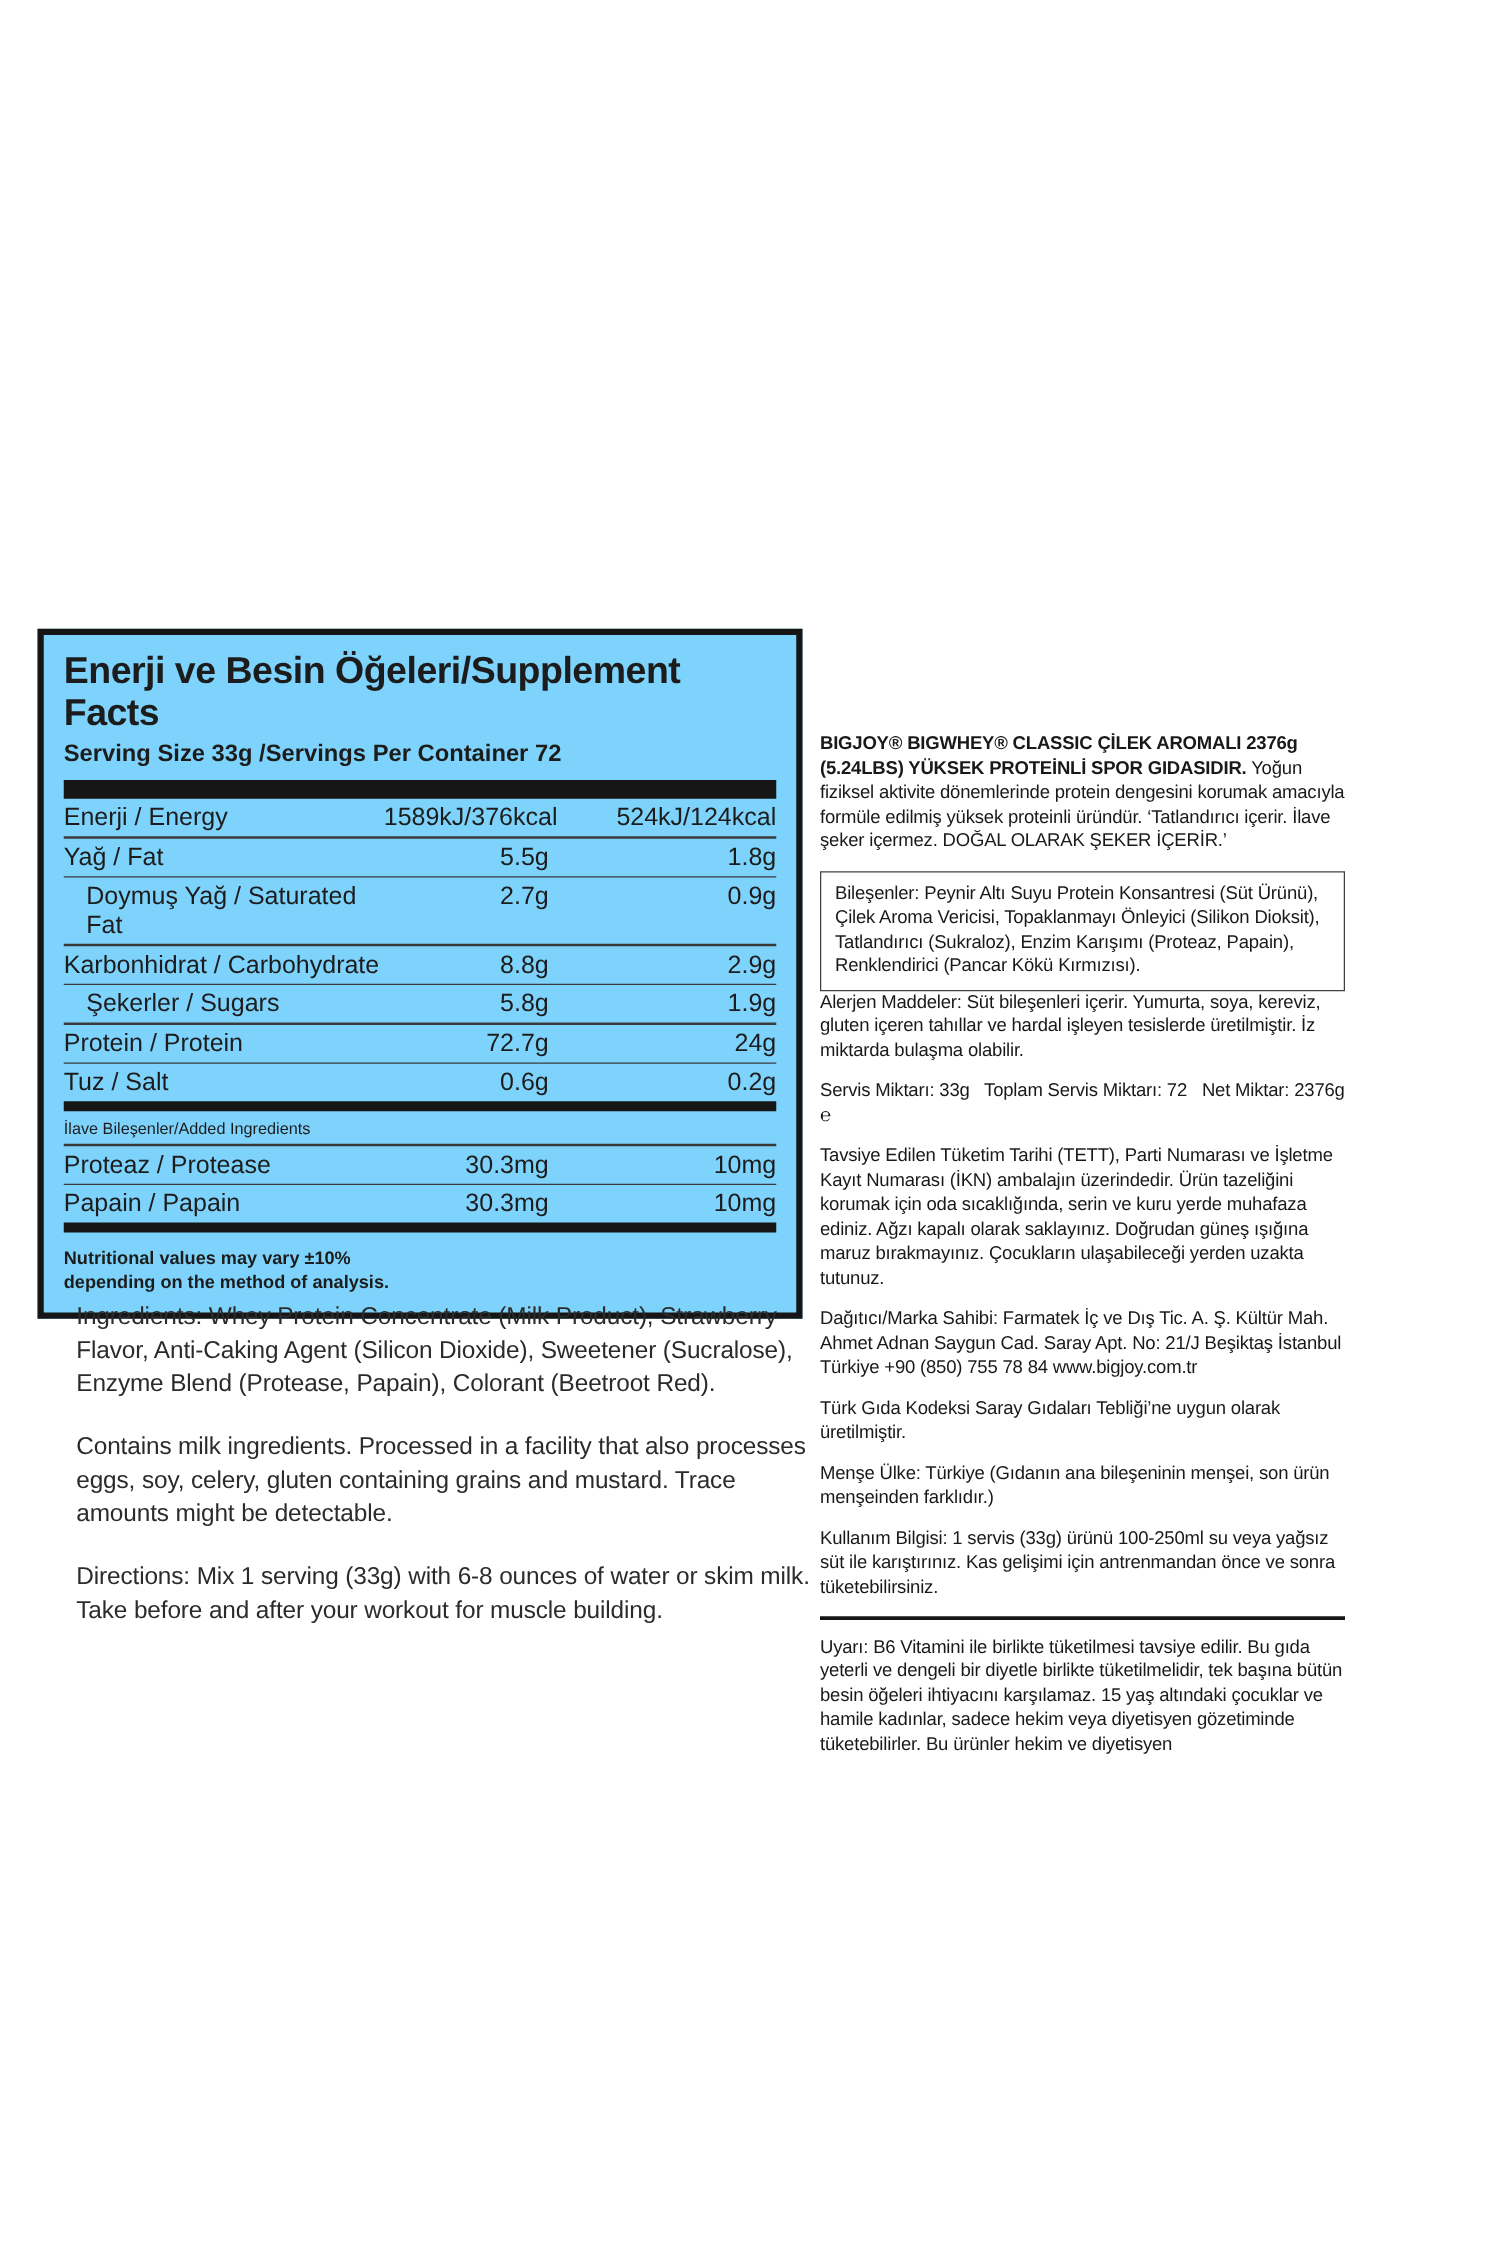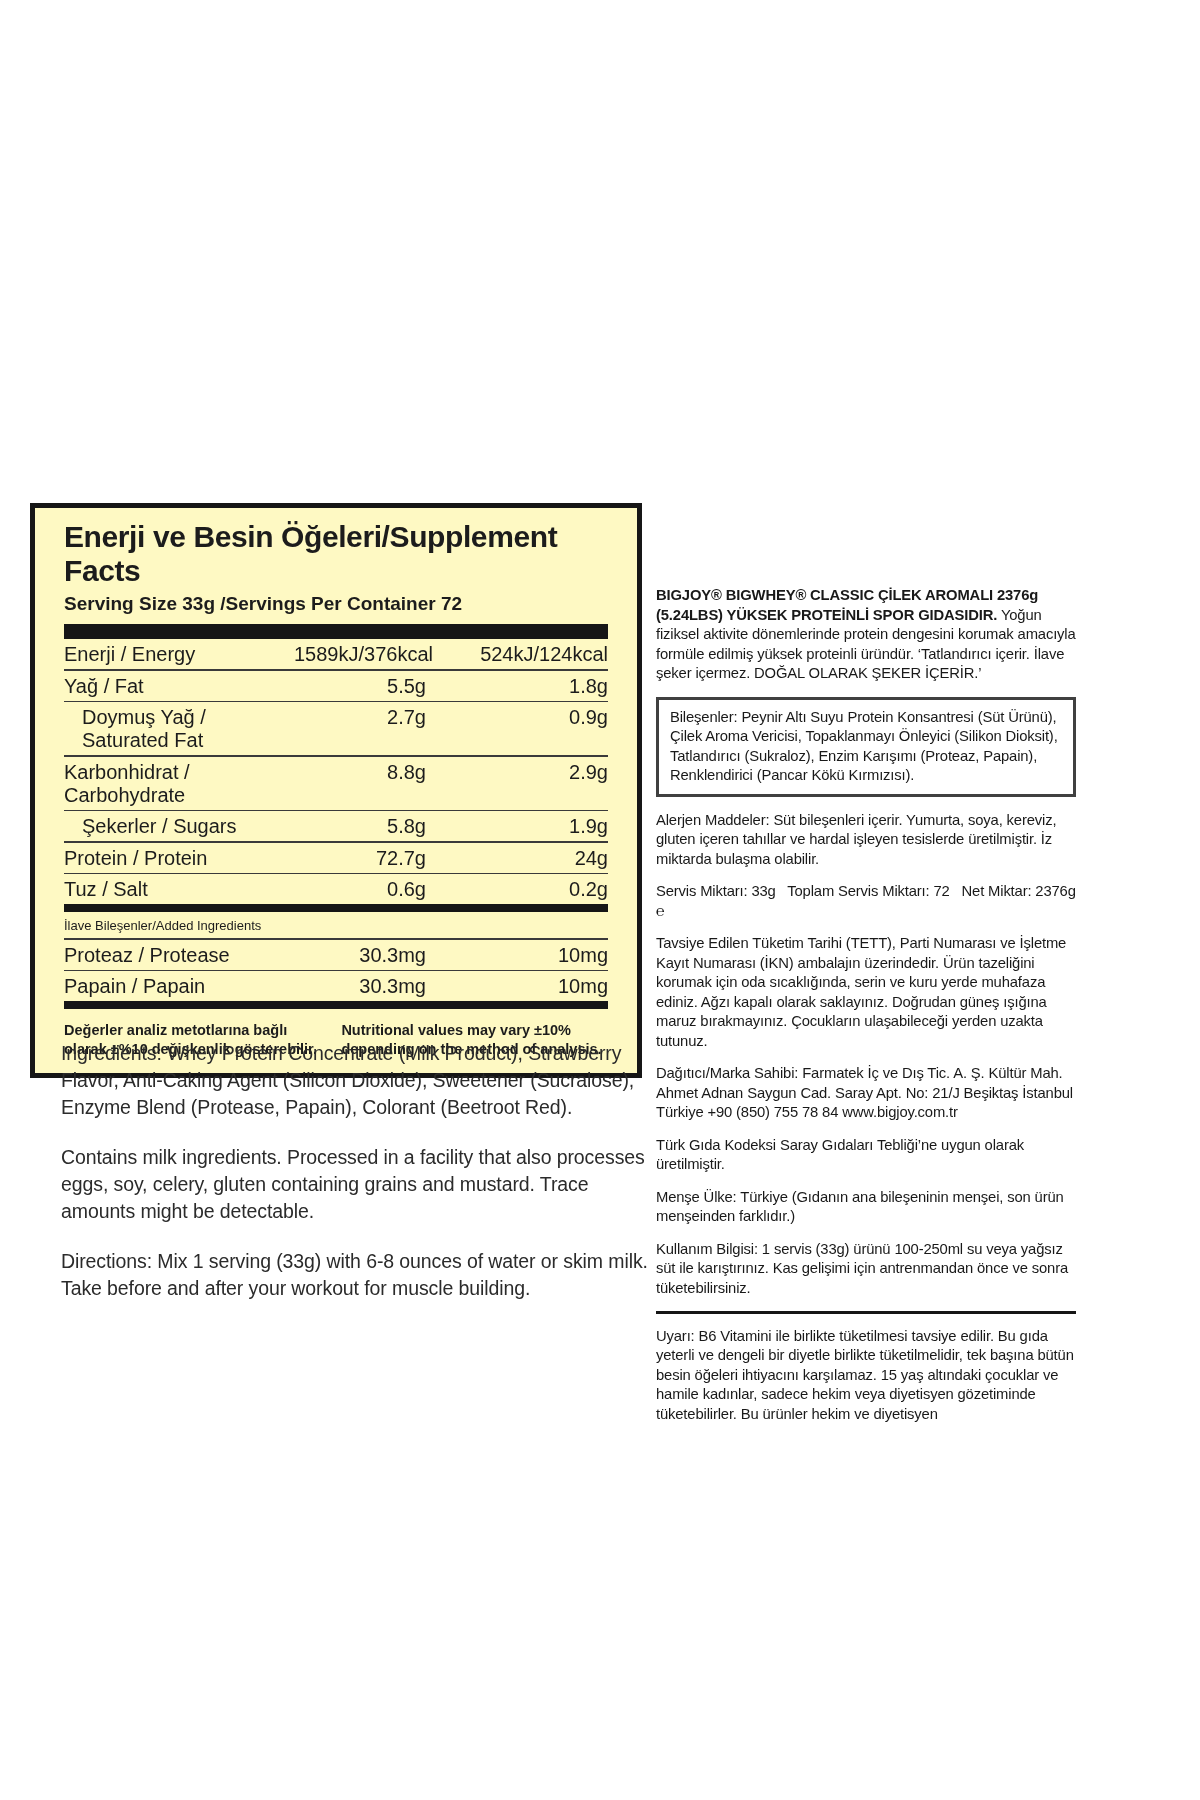--- a/index.html
+++ b/index.html
@@ -5,21 +5,21 @@
   * { margin:0; padding:0; box-sizing:border-box; }
   html,body { background:#ffffff; }
   body {
     width:1200px; height:1800px; position:relative;
     font-family:"Liberation Sans","DejaVu Sans",sans-serif;
     color:#1c1c1c;
   }
   
   .facts {
     position:absolute; left:30px; top:503px; width:612px;
-    border:5px solid #161616; background:#fef9c3; padding:8px 15px 12px;
+    border:5px solid #161616; background:#7dd3fc; padding:8px 2px 12px;
   }
   .facts-title { font-size:30px; font-weight:600; letter-spacing:-0.4px; padding:4px 14px 0; }
   .facts-serving { font-size:19px; font-weight:600; padding:5px 14px 9px; }
   .bar  { height:8px; background:#161616; margin:0 14px; }
   .bar.mid { height:7px; }
   .frow { display:grid; grid-template-columns:1fr 132px 182px; align-items:baseline;
           padding:4px 14px 3px; font-size:20px; }
   .frow .v { text-align:right; }
   .frow.header { font-size:19px; font-weight:600; padding:6px 14px 5px; }
   .lbl.indent { padding-left:18px; }
@@ -29,21 +29,21 @@
                padding:12px 14px 2px; font-size:14.5px; font-weight:600; line-height:19px; }
   
   .left-texts { position:absolute; left:31px; top:1040px; width:588px;
                 font-size:19.5px; line-height:27px; color:#2b2b2b; letter-spacing:-0.1px;margin-left:30px; }
   .left-texts p { margin-bottom:23px; }
   
   .right-col { position:absolute; left:656px; top:586px; width:420px;
                font-size:14.8px; line-height:19.5px; color:#191919; letter-spacing:-0.15px; }
   .right-col p { margin-bottom:13px; }
   .product-lead { font-weight:bold; }
-  .bilesenler-box { border:3px solid #404040; padding:8px 11px; margin-bottom:14px; }
+  .bilesenler-box { border:1px solid #404040; padding:8px 11px; }
   .bilesenler-box p { margin:0; }
   .divider { border:none; height:2.5px; background:#161616; margin:3px 0 13px; }
 </style>
 </head>
 <body>
 
 <div class="facts">
   <div class="facts-title">Enerji ve Besin Öğeleri/Supplement Facts</div>
   <div class="facts-serving">Serving Size 33g /Servings Per Container 72</div>
   <div class="bar"></div>
@@ -110,21 +110,20 @@
   <div class="rowline"></div>
 
   <div class="frow">
     <span class="lbl">Papain / Papain</span>
     <span class="v">30.3mg</span>
     <span class="v">10mg</span>
   </div>
   <div class="bar"></div>
 
   <div class="footnotes">
-    <div>Değerler analiz metotlarına bağlı olarak ±%10 değişkenlik gösterebilir.</div>
     <div>Nutritional values may vary ±10% depending on the method of analysis.</div>
   </div>
 </div>
 
 <div class="left-texts">
   <p>Ingredients: Whey Protein Concentrate (Milk Product), Strawberry Flavor, Anti-Caking Agent (Silicon Dioxide), Sweetener (Sucralose), Enzyme Blend (Protease, Papain), Colorant (Beetroot Red).</p>
   <p>Contains milk ingredients. Processed in a facility that also processes eggs, soy, celery, gluten containing grains and mustard. Trace amounts might be detectable.</p>
   <p>Directions: Mix 1 serving (33g) with 6-8 ounces of water or skim milk. Take before and after your workout for muscle building.</p>
 </div>
 

